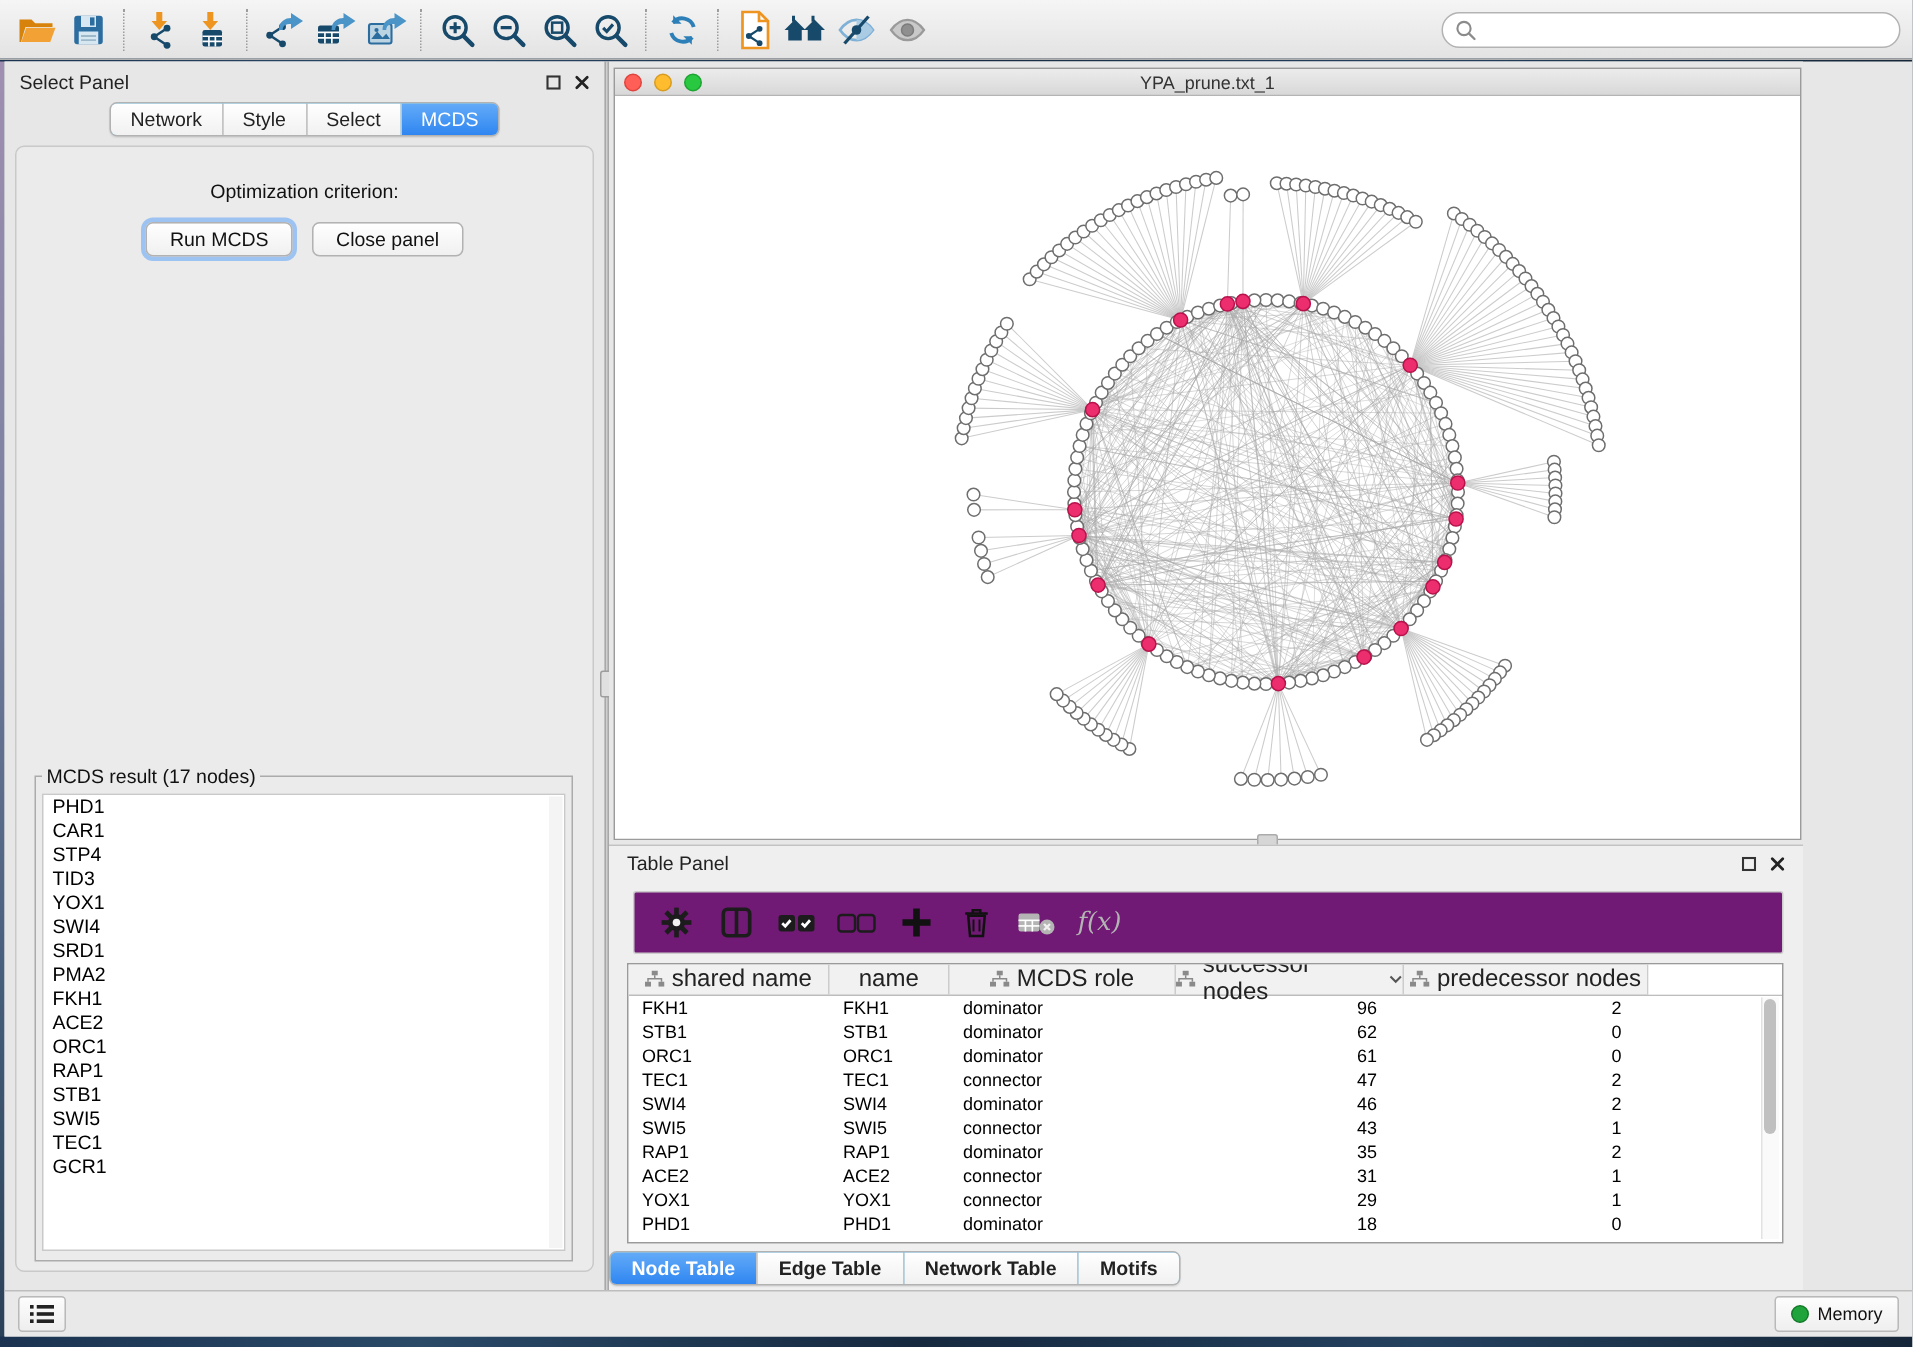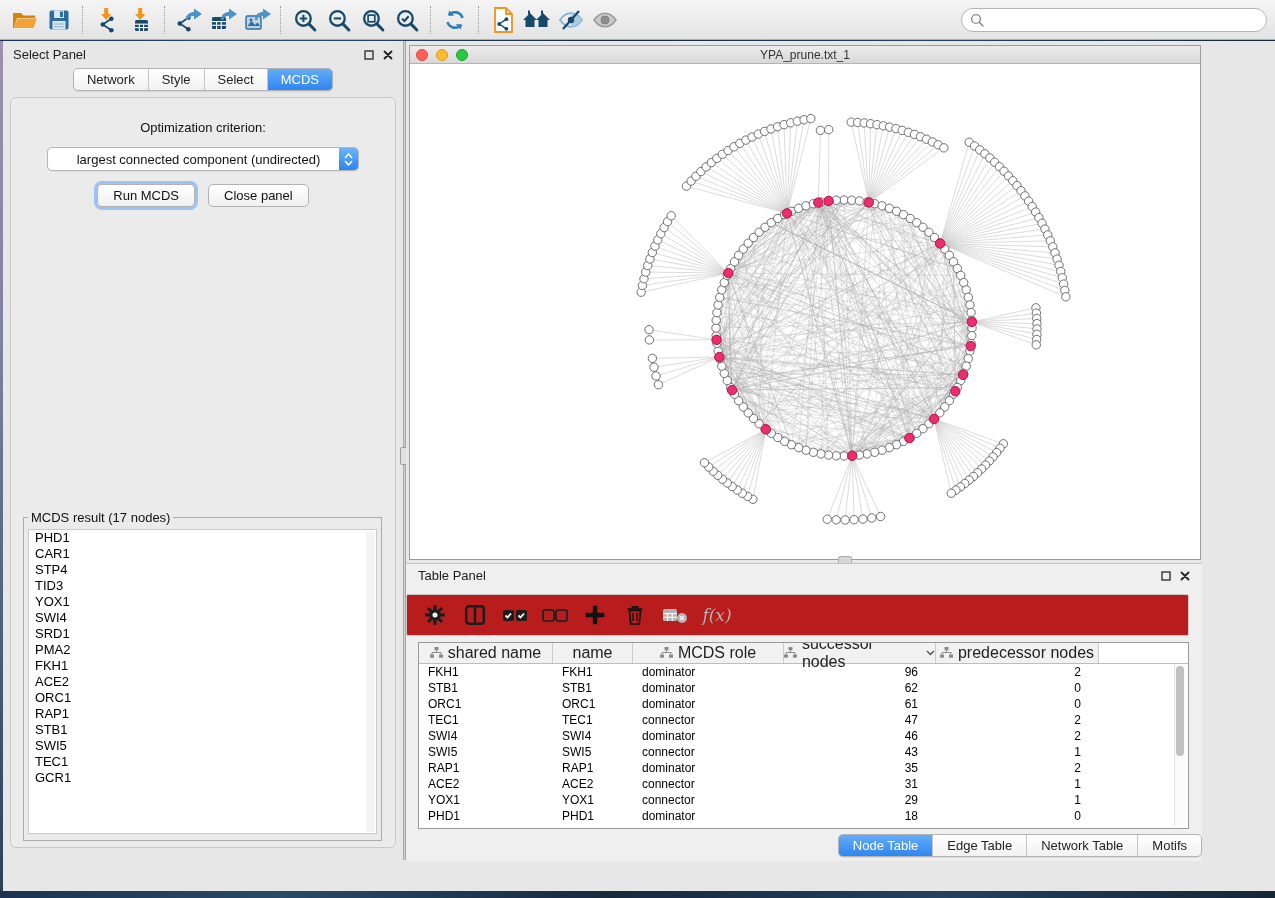--- a/index.html
+++ b/index.html
@@ -80,38 +80,38 @@
 
   
   #h-handle{position:absolute;left:432px;top:515px;width:12px;height:8px;background:#d6d6d6;
     border:1px solid #ababab;border-radius:2px;}
 
   
   #table-panel{position:absolute;left:0;right:0;top:522px;height:297px;background:#efefef;
     border-top:1px solid #c2c2c2;}
   #tp-header{display:flex;align-items:center;padding:4px 12px 0 12px;}
   #tp-title{font-size:13px;color:#222;}
-  #tp-toolbar{position:absolute;left:0;right:13px;top:30px;height:42px;background:#b91c1c;
+  #tp-toolbar{position:absolute;left:16px;right:13px;top:30px;height:42px;background:#701a75;
     border:1px solid #cccccc;border-radius:2px;display:flex;align-items:center;padding:0 10px;box-sizing:border-box;gap:4px;}
   .tpt-btn{width:36px;height:34px;display:flex;align-items:center;justify-content:center;}
   .fx-label{font-family:"DejaVu Serif",serif;font-style:italic;font-size:17px;color:#b4b4b4;margin-left:4px;}
   #node-table{position:absolute;left:12px;right:13px;top:78px;bottom:32px;background:#fff;
     border:1px solid #9a9a9a;overflow:hidden;}
   #nt-headrow{display:flex;height:20px;background:#f1f1f1;border-bottom:1px solid #bdbdbd;}
   .nt-th{display:flex;align-items:center;justify-content:center;gap:5px;font-size:16px;color:#222;
     border-right:1px solid #cccccc;box-sizing:border-box;height:20px;}
   .nt-th-fill{flex:1;background:#fff;border-right:none;}
   .nt-row{display:flex;height:16px;align-items:center;}
   .nt-td{font-size:12px;color:#000;box-sizing:border-box;white-space:nowrap;overflow:hidden;}
   .td-left{text-align:left;padding-left:9px;}
   .td-num{text-align:right;padding-right:18px;}
   #nt-scroll{position:absolute;top:22px;bottom:2px;right:2px;width:11px;background:#fafafa;
     border-left:1px solid #e2e2e2;}
   #nt-thumb{position:absolute;top:1px;left:1px;width:8px;height:90px;background:#c0c0c0;border-radius:5px;}
-  #tp-tabs{position:absolute;left:0;right:0;bottom:4px;display:flex;justify-content:flex-end;}
+  #tp-tabs{position:absolute;left:0;right:0;bottom:4px;display:flex;justify-content:flex-start;font-weight:bold;}
   #tp-tabs .seg-item{padding:2px 14px;}
 
   
   #status-bar{position:absolute;left:0;right:0;top:819px;height:31px;background:#e9e9e9;
     border-top:1px solid #bdbdbd;display:flex;align-items:center;padding:0 9px;box-sizing:border-box;}
   #list-btn{width:30px;height:22px;background:linear-gradient(#fdfdfd,#eee);border:1px solid #b9b9b9;
     border-radius:3px;display:flex;align-items:center;justify-content:center;}
   #memory-btn{margin-left:auto;display:flex;align-items:center;gap:6px;height:22px;
     background:linear-gradient(#fdfdfd,#efefef);border:1px solid #b9b9b9;border-radius:3px;padding:0 10px;font-size:12px;color:#111;}
   #mem-dot{width:10px;height:10px;border-radius:50%;background:#1fa43c;border:1px solid #157a2b;}
@@ -315,31 +315,20 @@
       <div id="cp-tabs">
           <span class="seg" id="cp-tabs-seg">
             <span class="seg-item">Network</span>
             <span class="seg-item">Style</span>
             <span class="seg-item">Select</span>
             <span class="seg-item active">MCDS</span>
           </span>
         </div>
       <div id="cp-body">
         <div id="opt-label">Optimization criterion:</div>
-        <div id="opt-select">
-          <span class="txt">largest connected component (undirected)</span>
-          <span class="spin">
-            <svg width="9" height="6" viewBox="0 0 9 6">
-                <path d="M1 5l3.5-4L8 5" fill="none" stroke="#fff" stroke-width="1.6"></path>
-              </svg>
-            <svg width="9" height="6" viewBox="0 0 9 6">
-                <path d="M1 1l3.5 4L8 1" fill="none" stroke="#fff" stroke-width="1.6"></path>
-              </svg>
-          </span>
-        </div>
         <div id="cp-buttons">
           <button class="mac-btn focused">Run MCDS</button>
           <button class="mac-btn">Close panel</button>
         </div>
         <fieldset id="result-box">
           <legend>MCDS result (17 nodes)</legend>
           <div id="result-list">
             <div id="result-items">
                 <div class="result-item">PHD1</div>
                 <div class="result-item">CAR1</div>
@@ -1460,14 +1449,32 @@
               <span class="seg-item active">Node Table</span>
               <span class="seg-item">Edge Table</span>
               <span class="seg-item">Network Table</span>
               <span class="seg-item">Motifs</span>
             </span>
           </div>
       </div>
 
     </div>
 
+    <div id="status-bar">
+      <span id="list-btn">
+        <svg width="16" height="12" viewBox="0 0 16 12">
+          <g fill="#222">
+              <rect x="0" y="0" width="2.4" height="2.4"></rect>
+              <rect x="0" y="4.8" width="2.4" height="2.4"></rect>
+              <rect x="0" y="9.6" width="2.4" height="2.4"></rect>
+          <rect x="4.5" y="0" width="11.5" height="2.4"></rect>
+              <rect x="4.5" y="4.8" width="11.5" height="2.4"></rect>
+              <rect x="4.5" y="9.6" width="11.5" height="2.4"></rect>
+            </g>
+        </svg>
+      </span>
+      <span id="memory-btn">
+        <span id="mem-dot"></span>
+        <span>Memory</span>
+      </span>
+    </div>
   </div>
 </div>
 
 </body></html>

